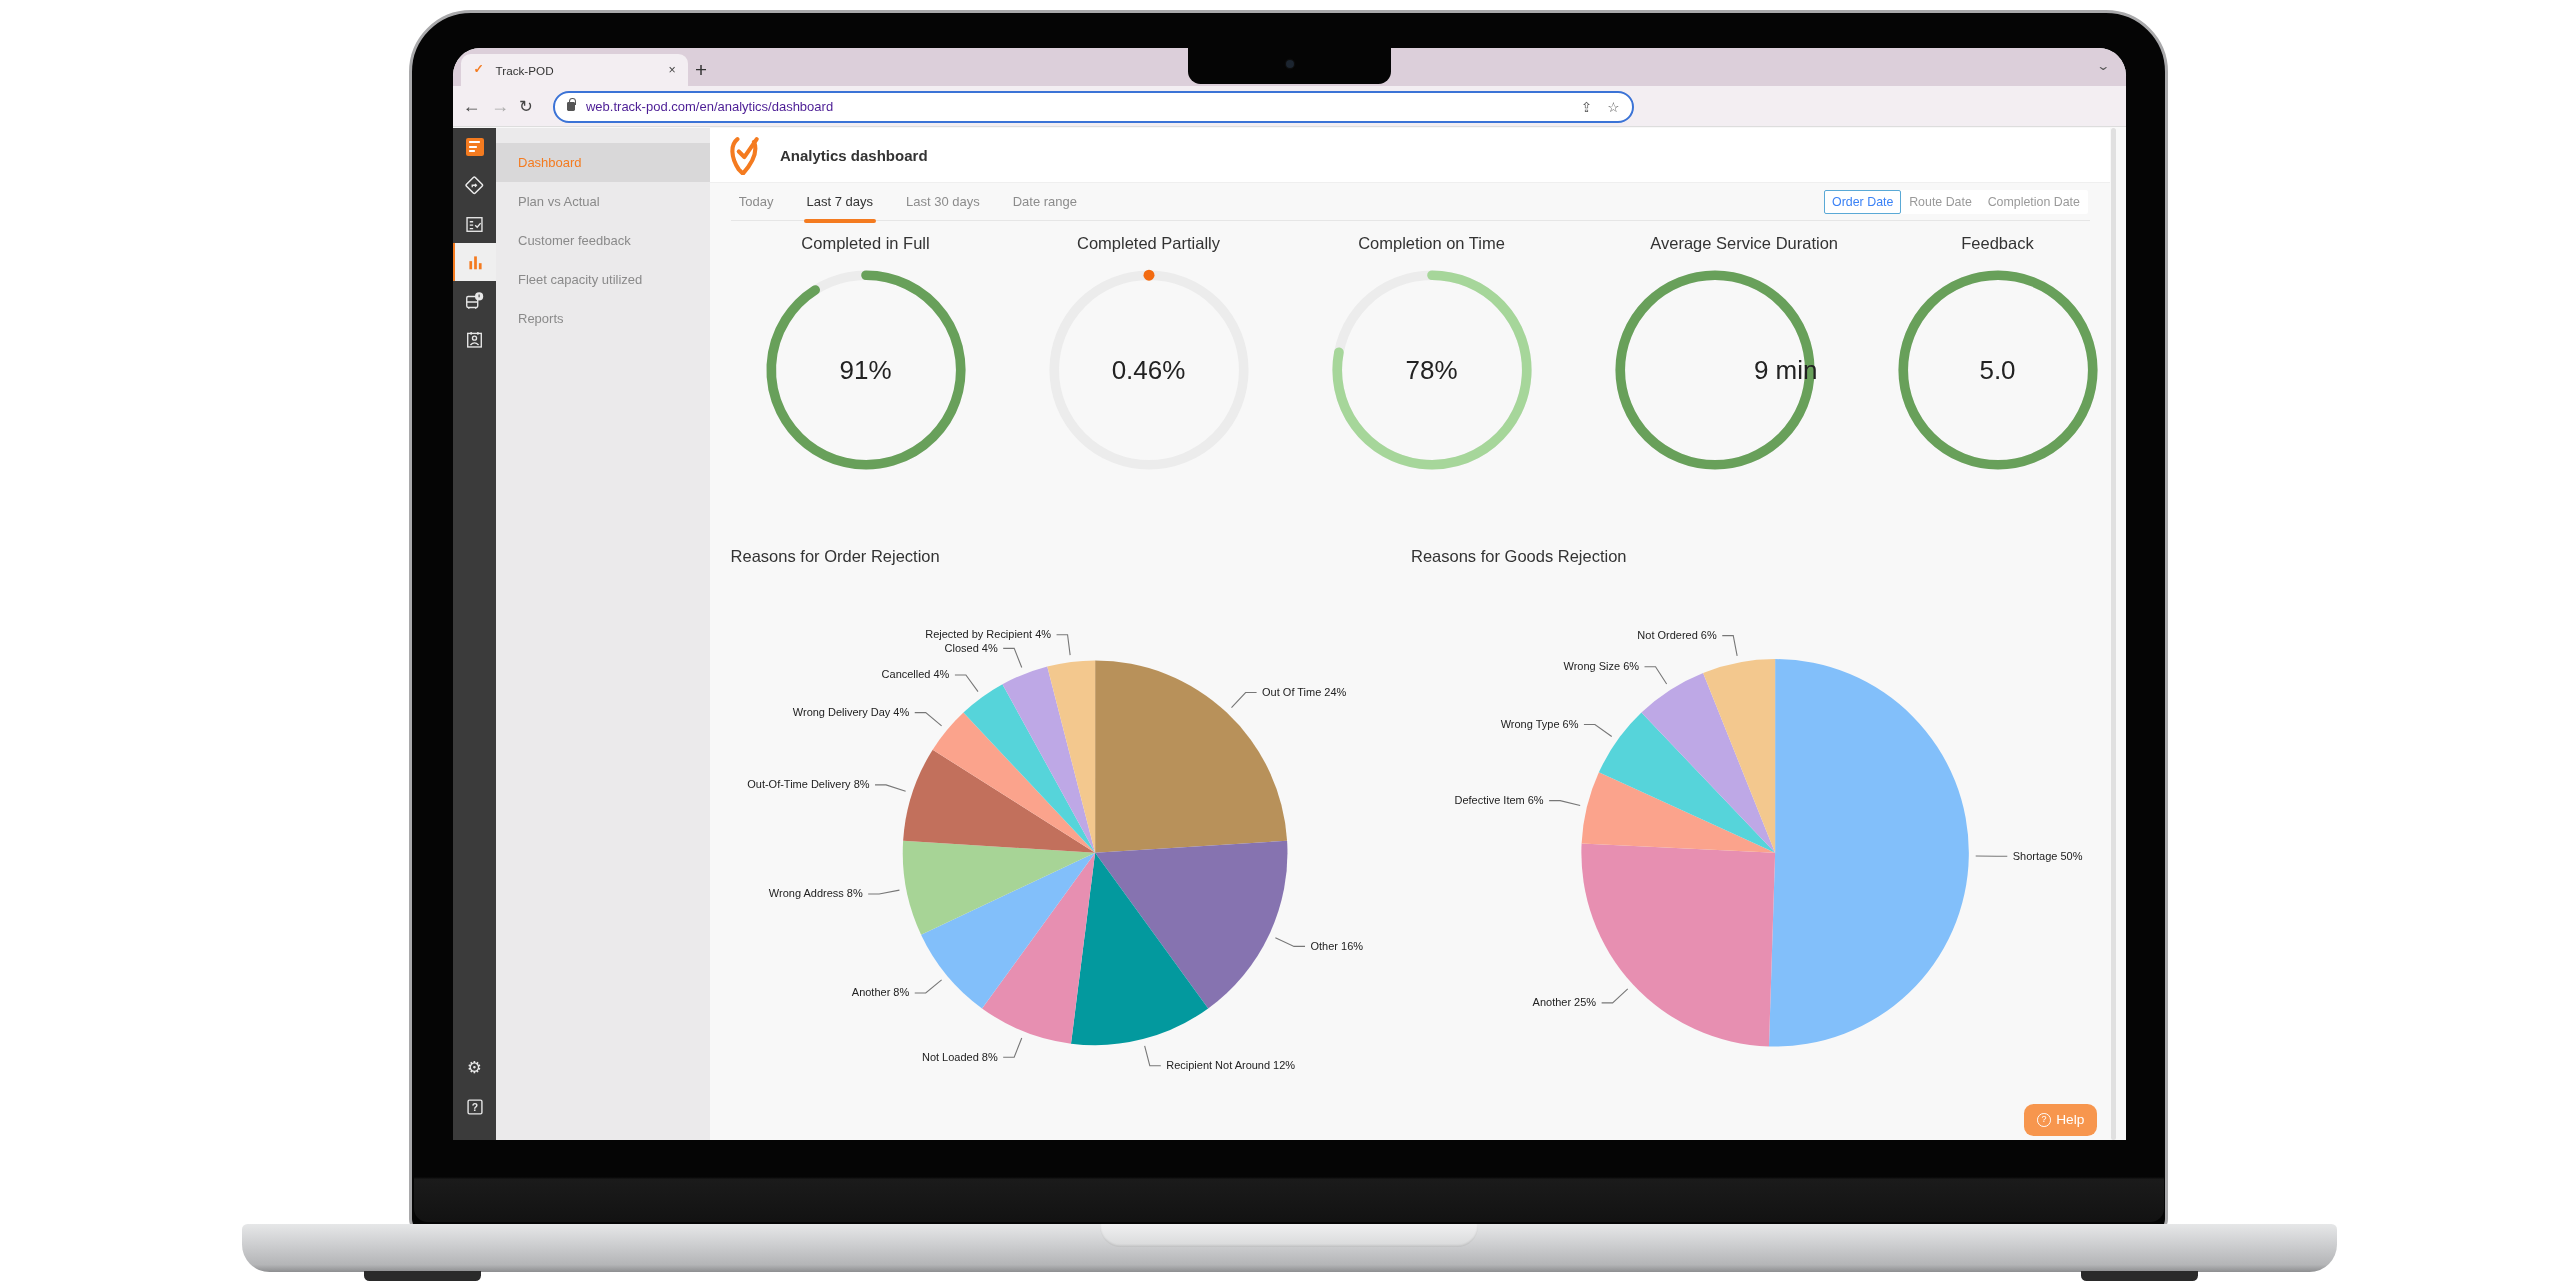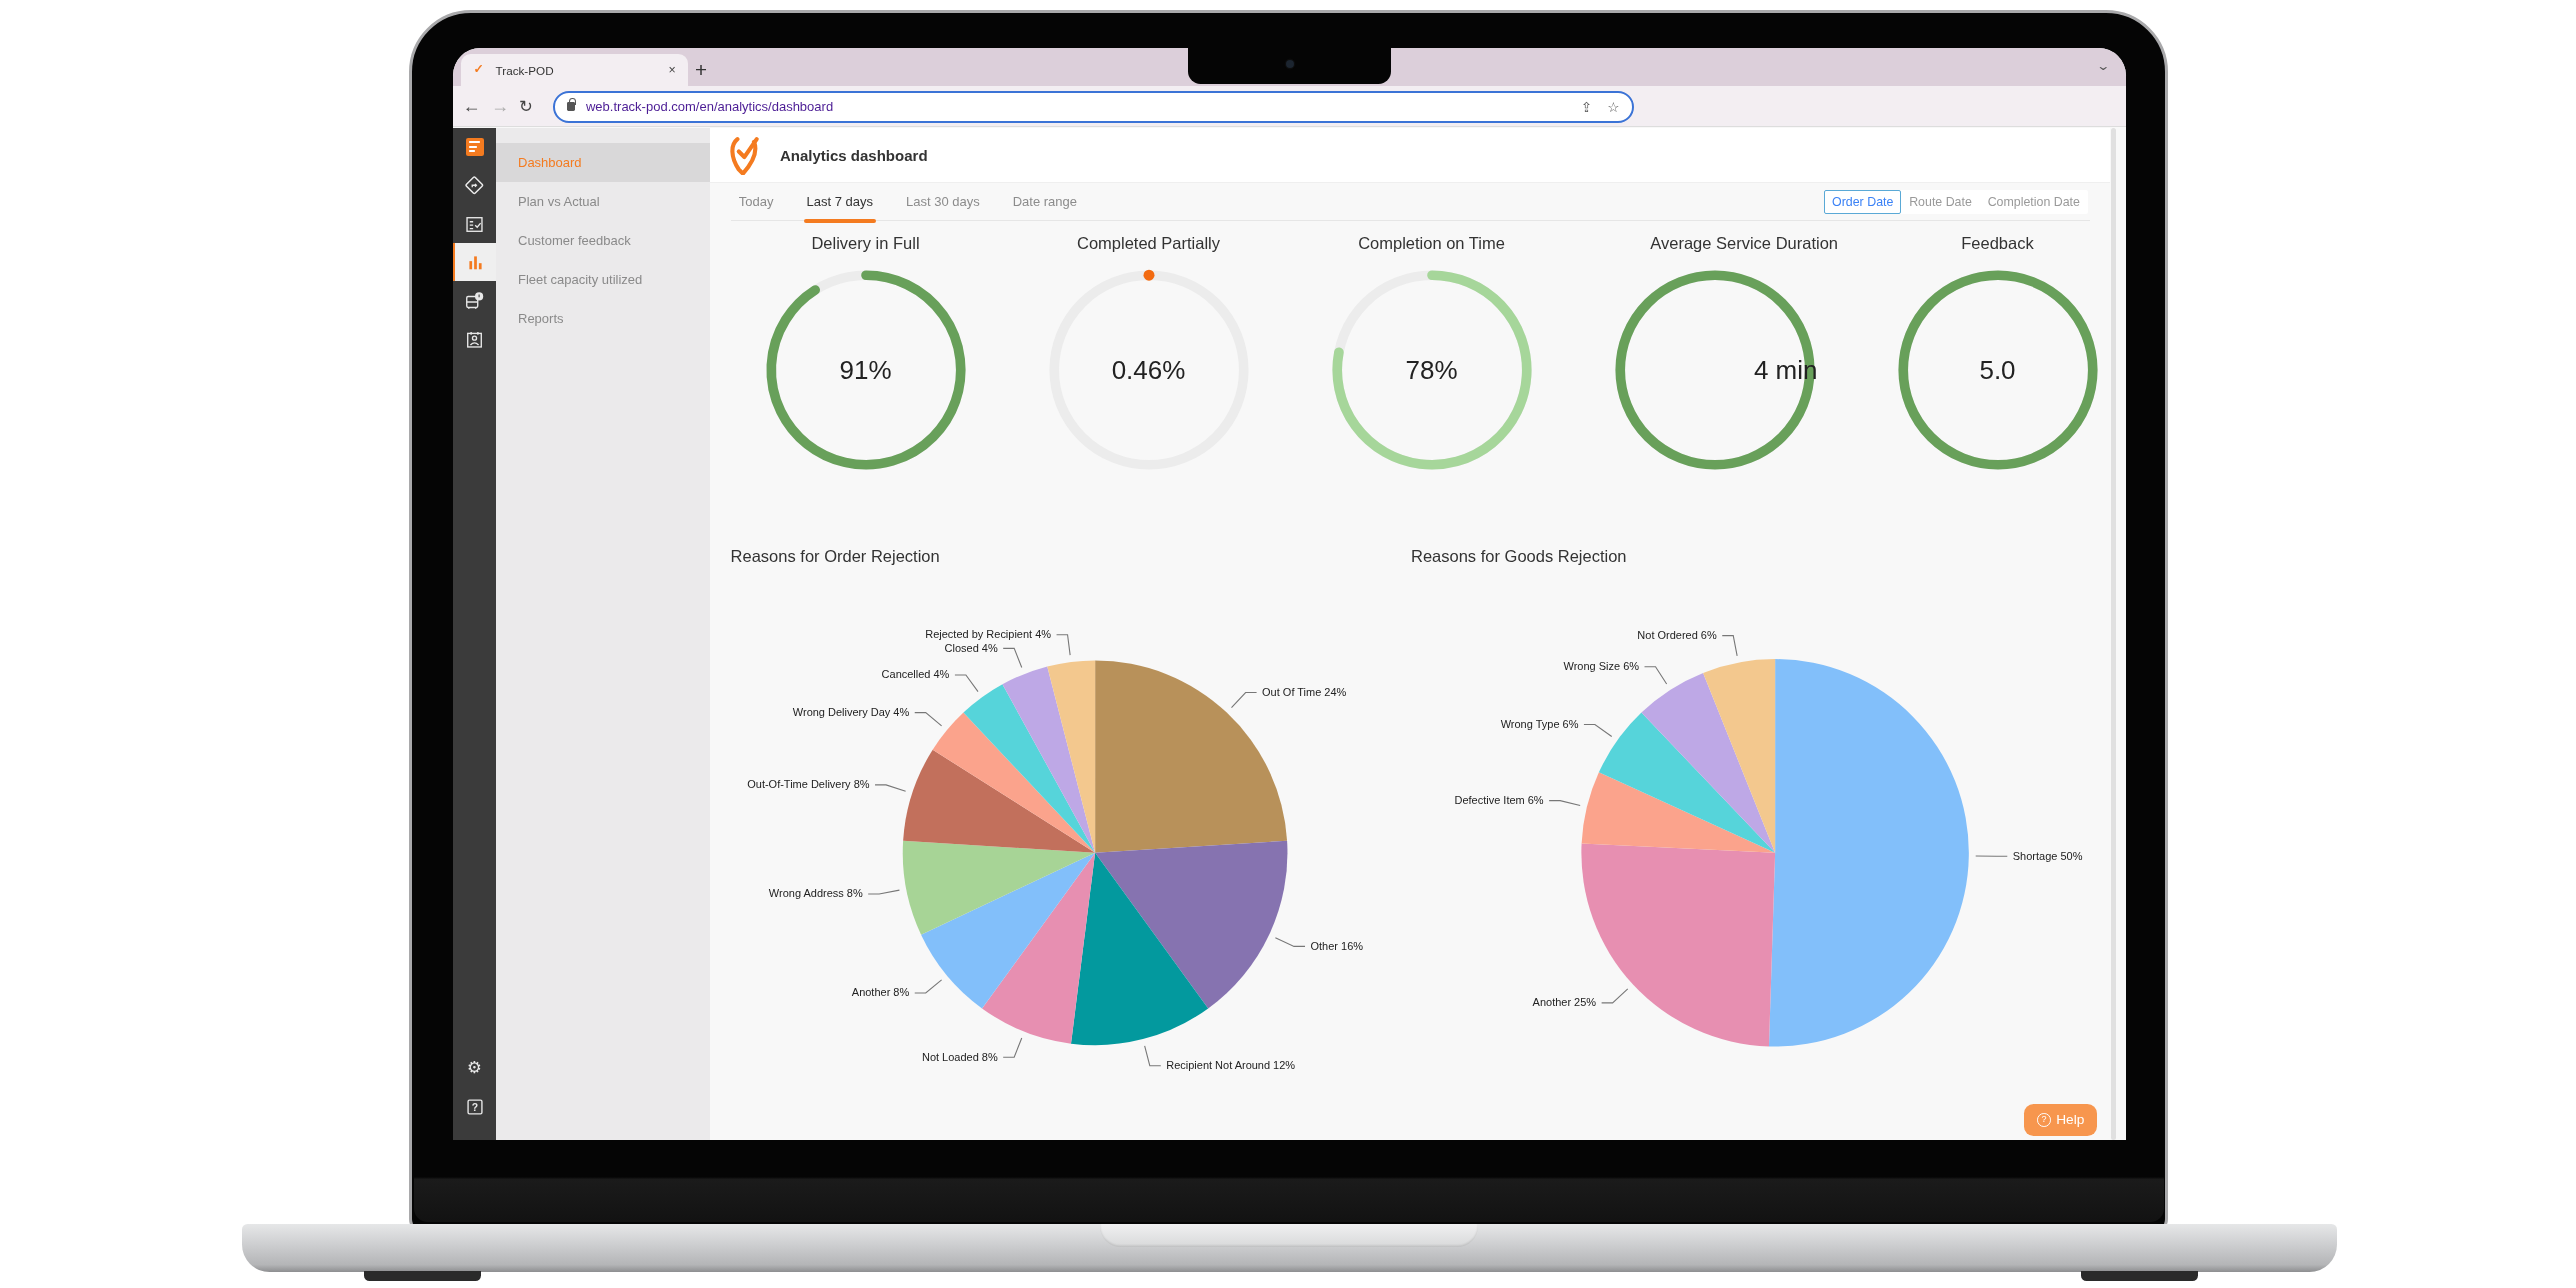--- a/index.html
+++ b/index.html
@@ -237,21 +237,21 @@
         </div>
         <div class="date-type">
           <span class="date-btn active">Order Date</span>
           <span class="date-btn">Route Date</span>
           <span class="date-btn">Completion Date</span>
         </div>
       </div>
 
       <div class="kpis">
         <div class="kpi" style="left:32px;">
-          <div class="kpi-title">Delivery in Full</div>
+          <div class="kpi-title">Completed in Full</div>
           <div class="kpi-ring">
               <svg width="206" height="206" viewBox="0 0 300 300">
                 <circle cx="150" cy="150" r="138" fill="none" stroke="#ececec" stroke-width="14"></circle>
                 <path d="M 150 12 A 138 138 0 1 1 76.05590229289851 33.482746280721884" fill="none" stroke="#68a05a" stroke-width="14" stroke-linecap="round"></path>
               </svg>
               <div class="kpi-value">91%</div>
             </div>
         </div>
         <div class="kpi" style="left:315px;">
           <div class="kpi-title">Completed Partially</div>
@@ -273,21 +273,21 @@
               <div class="kpi-value">78%</div>
             </div>
         </div>
         <div class="kpi" style="left:881px;text-align:right;">
           <div class="kpi-title">Average Service Duration</div>
           <div class="kpi-ring">
               <svg width="206" height="206" viewBox="0 0 300 300">
                 <circle cx="150" cy="150" r="138" fill="none" stroke="#ececec" stroke-width="14"></circle>
                 <circle cx="150" cy="150" r="138" fill="none" stroke="#68a05a" stroke-width="14"></circle>
               </svg>
-              <div class="kpi-value">4 min</div>
+              <div class="kpi-value">9 min</div>
             </div>
         </div>
         <div class="kpi" style="left:1164px;">
           <div class="kpi-title">Feedback</div>
           <div class="kpi-ring">
               <svg width="206" height="206" viewBox="0 0 300 300">
                 <circle cx="150" cy="150" r="138" fill="none" stroke="#ececec" stroke-width="14"></circle>
                 <circle cx="150" cy="150" r="138" fill="none" stroke="#68a05a" stroke-width="14"></circle>
               </svg>
               <div class="kpi-value">5.0</div>

